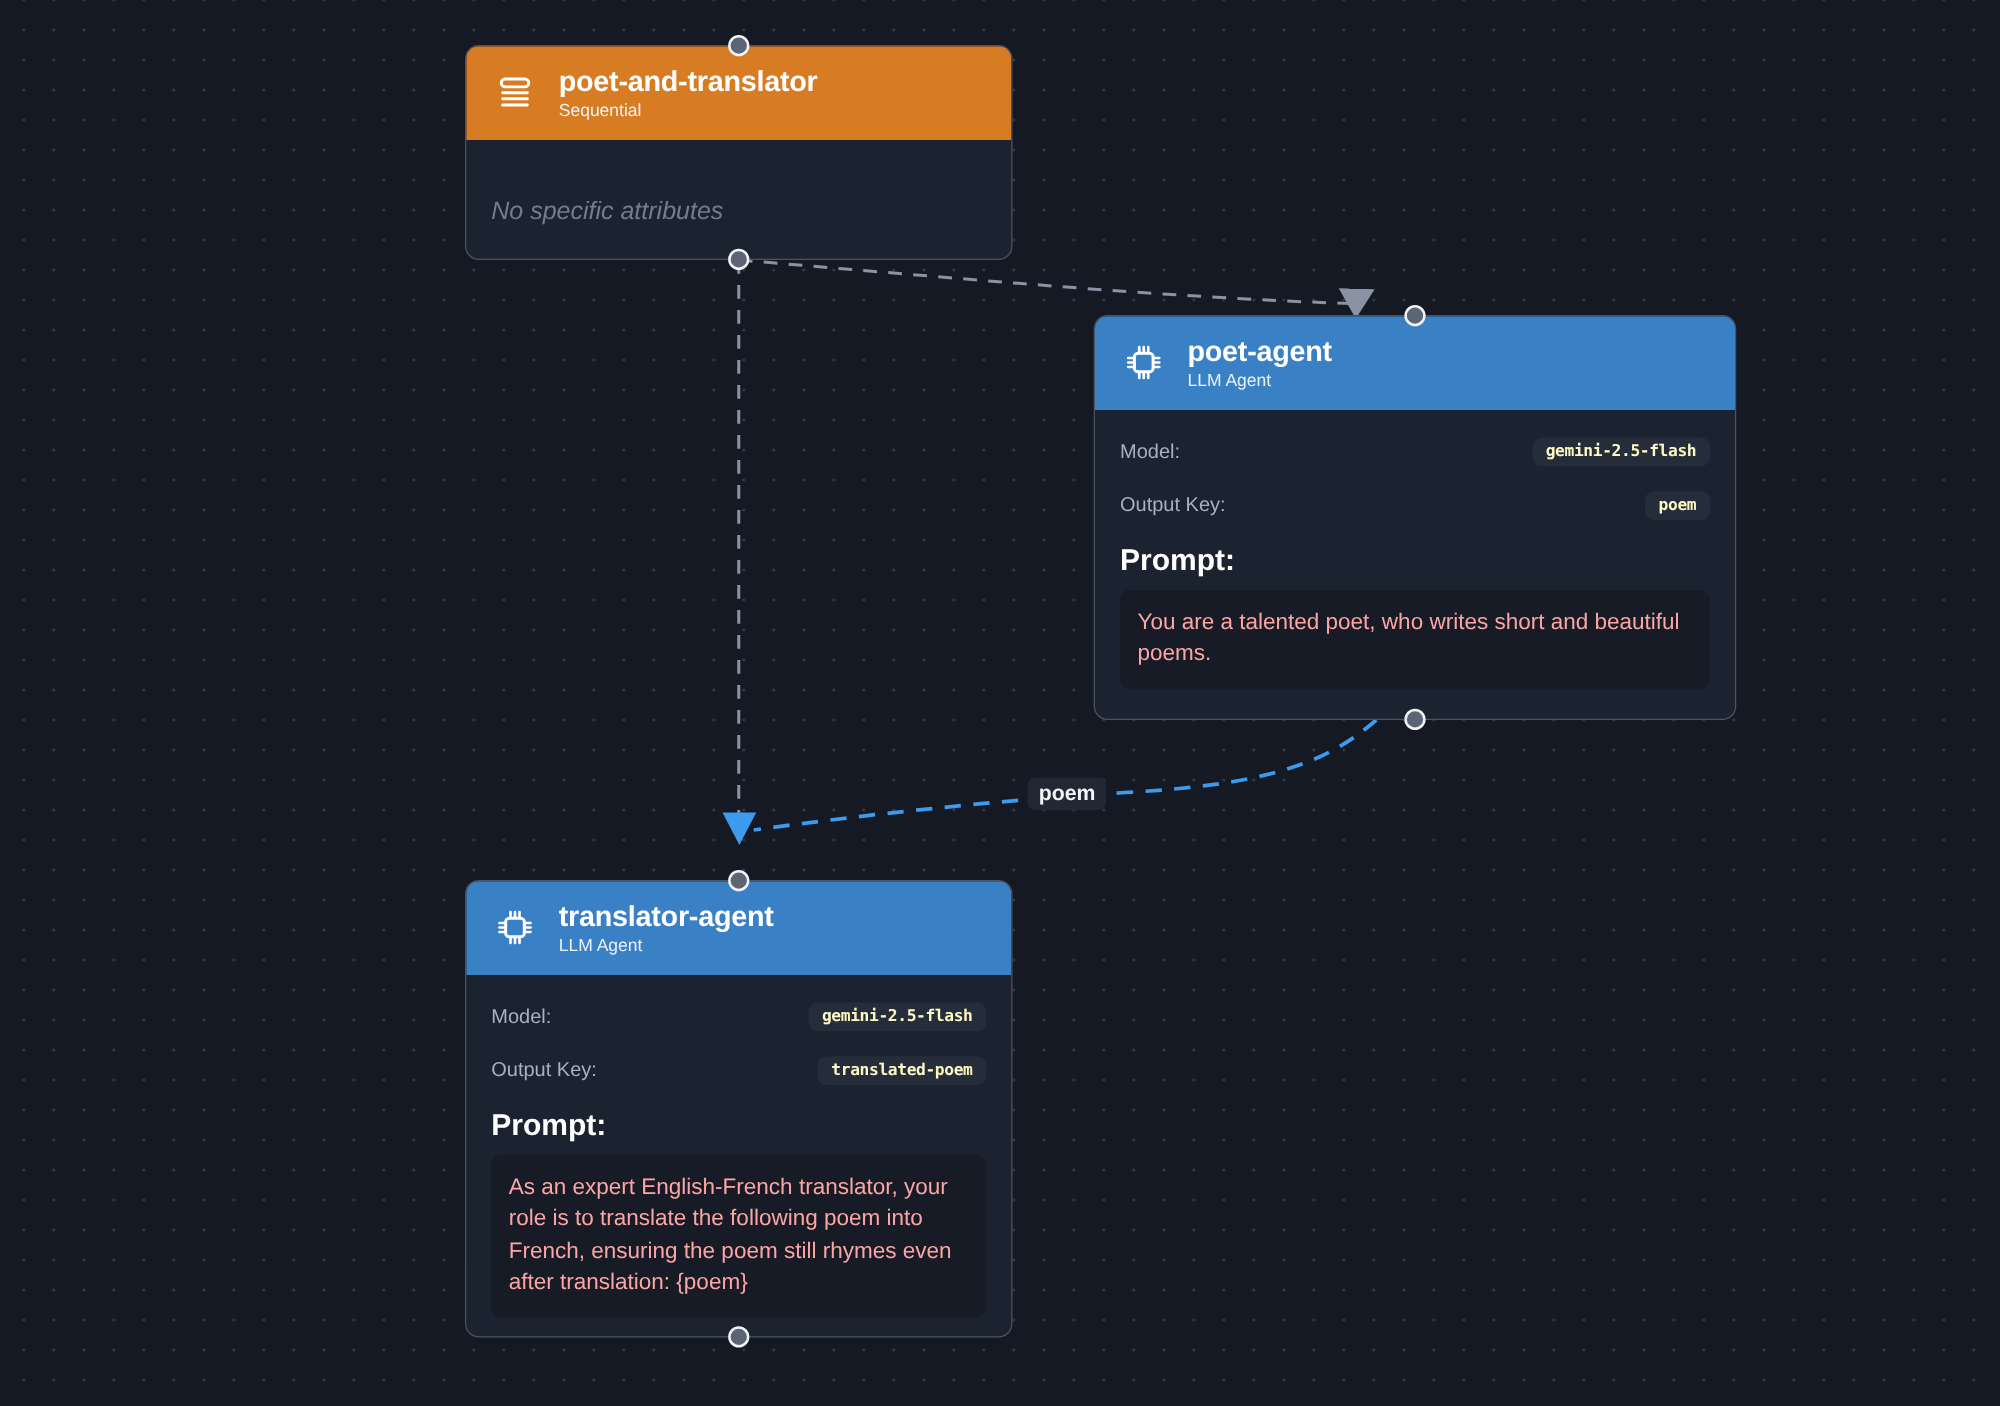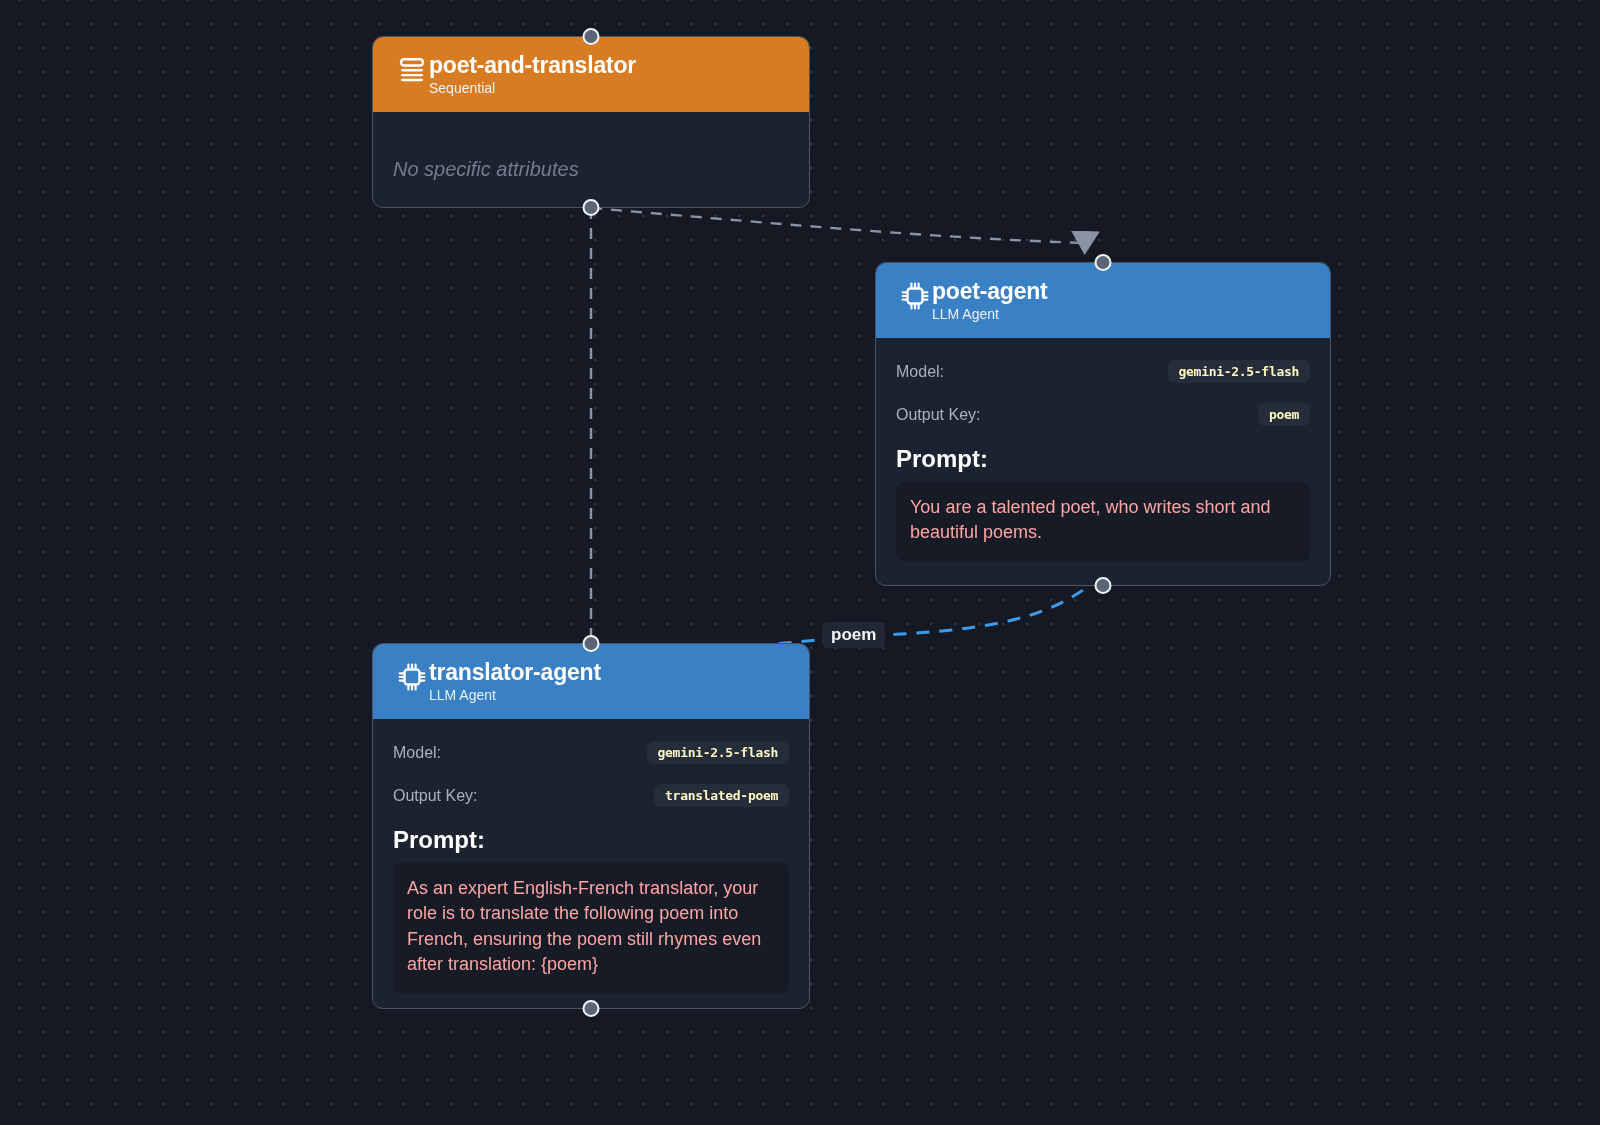--- a/index.html
+++ b/index.html
@@ -42,21 +42,22 @@
     box-sizing: border-box;
     overflow: visible;
   }
   .node-inner {
     border-radius: 10px;
     overflow: hidden;
   }
 
   .node-header {
     display: flex;
-    align-items: flex-start;
+    align-items: center;
+    gap: 18px;
     padding: 16px 20px 16px 22px;
     box-sizing: border-box;
   }
   .node-header.orange { background: #d87c24; }
   .node-header.blue   { background: #3a80c5; }
 
   .header-icon {
     flex: 0 0 auto;
     width: 34px;
     height: 34px;
@@ -205,21 +206,21 @@
           <span class="node-subtitle">Sequential</span>
         </span>
       </div>
       <div class="node-body">
         <div class="empty-attrs">No specific attributes</div>
       </div>
     </div>
     <div class="handle bottom"></div>
   </div>
 
-  <div class="node" style="left:875px; top:262px; width:456px; height:324px;">
+  <div class="node" style="left:875px; top:252px; width:514px; height:324px;">
     <div class="handle top"></div>
     <div class="node-inner">
       <div class="node-header blue">
         <span class="header-icon">
           <svg width="32" height="32" viewBox="0 0 24 24">
             <rect x="6.4" y="6.4" width="11.2" height="11.2" rx="2.2" fill="none" stroke="#ffffff" stroke-width="1.8"></rect>
             <g stroke="#ffffff" stroke-width="1.6" stroke-linecap="round">
               <line x1="9.3" y1="2.7" x2="9.3" y2="5.4"></line>
               <line x1="12.0" y1="2.7" x2="12.0" y2="5.4"></line>
               <line x1="14.7" y1="2.7" x2="14.7" y2="5.4"></line>
@@ -249,21 +250,21 @@
           <span class="attr-label">Output Key:</span>
           <span class="attr-value">poem</span>
         </div>
         <div class="prompt-label">Prompt:</div>
         <div class="prompt-box">You are a talented poet, who writes short and beautiful poems.</div>
       </div>
     </div>
     <div class="handle bottom"></div>
   </div>
 
-  <div class="node" style="left:372px; top:643px; width:438px; height:366px;">
+  <div class="node" style="left:372px; top:704px; width:438px; height:366px;">
     <div class="handle top"></div>
     <div class="node-inner">
       <div class="node-header blue">
         <span class="header-icon">
           <svg width="32" height="32" viewBox="0 0 24 24">
             <rect x="6.4" y="6.4" width="11.2" height="11.2" rx="2.2" fill="none" stroke="#ffffff" stroke-width="1.8"></rect>
             <g stroke="#ffffff" stroke-width="1.6" stroke-linecap="round">
               <line x1="9.3" y1="2.7" x2="9.3" y2="5.4"></line>
               <line x1="12.0" y1="2.7" x2="12.0" y2="5.4"></line>
               <line x1="14.7" y1="2.7" x2="14.7" y2="5.4"></line>

